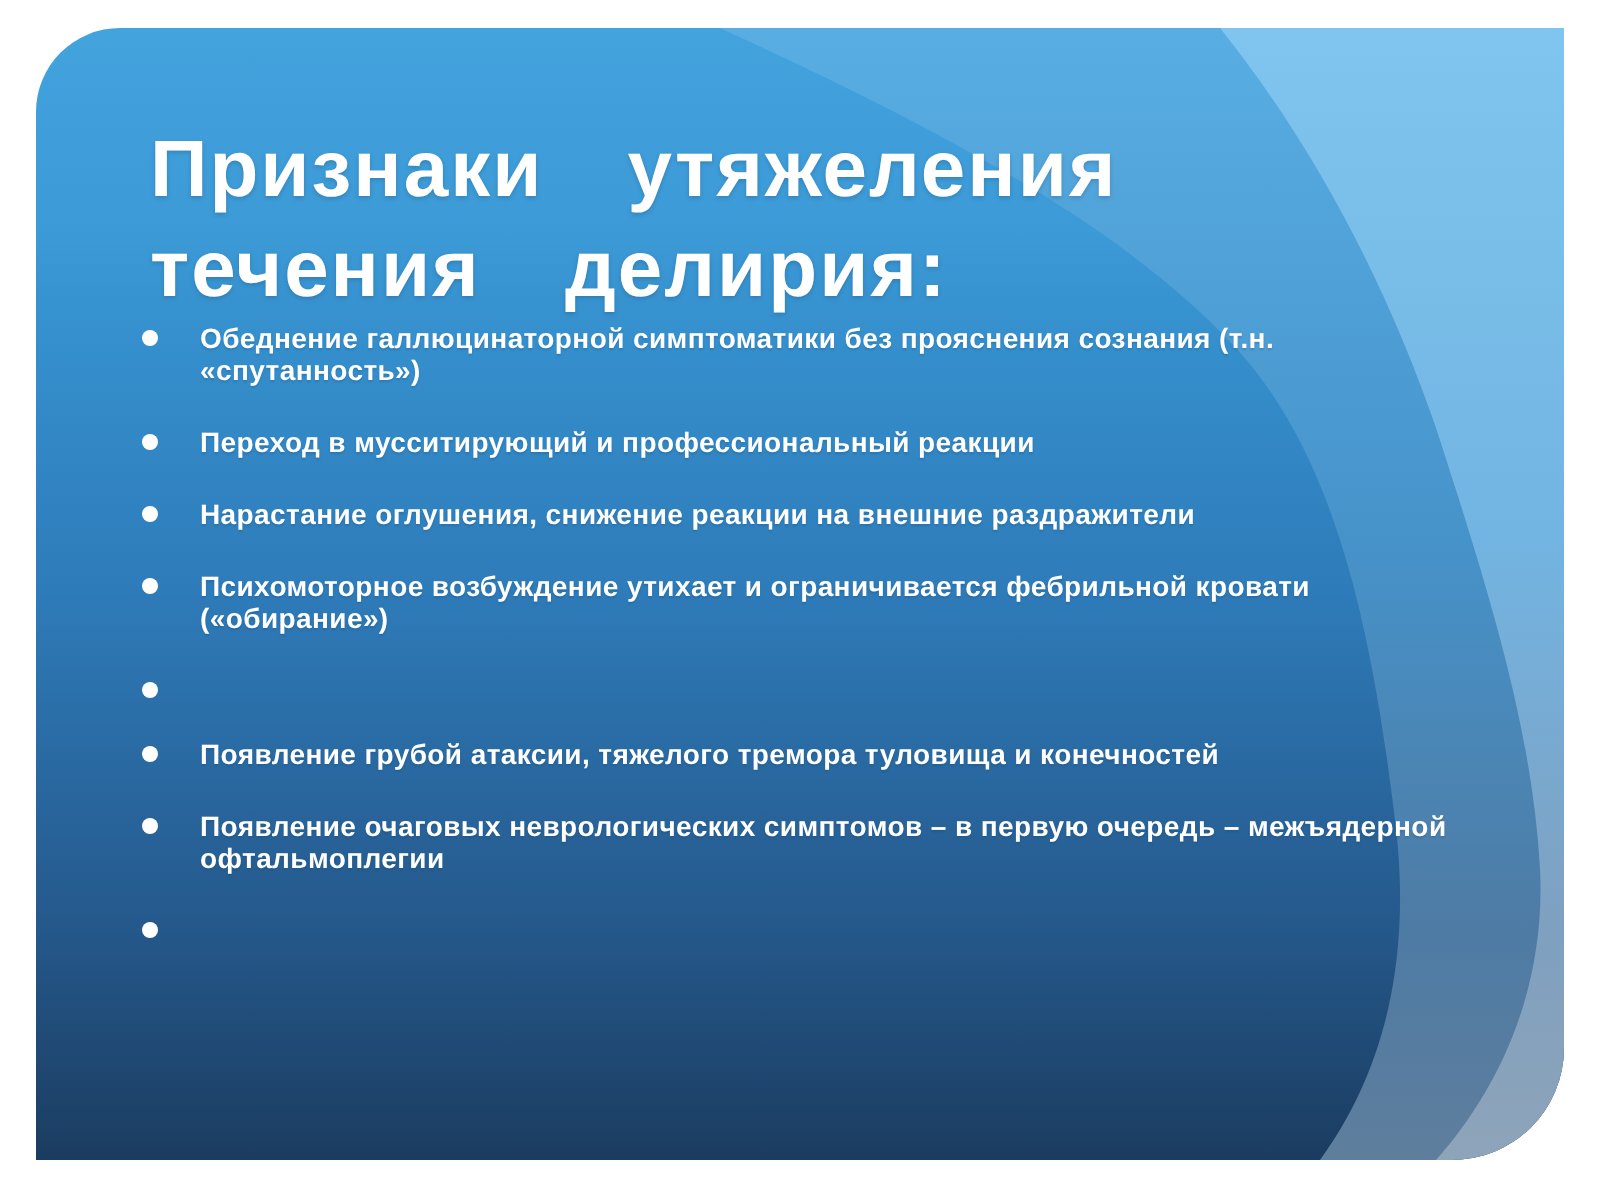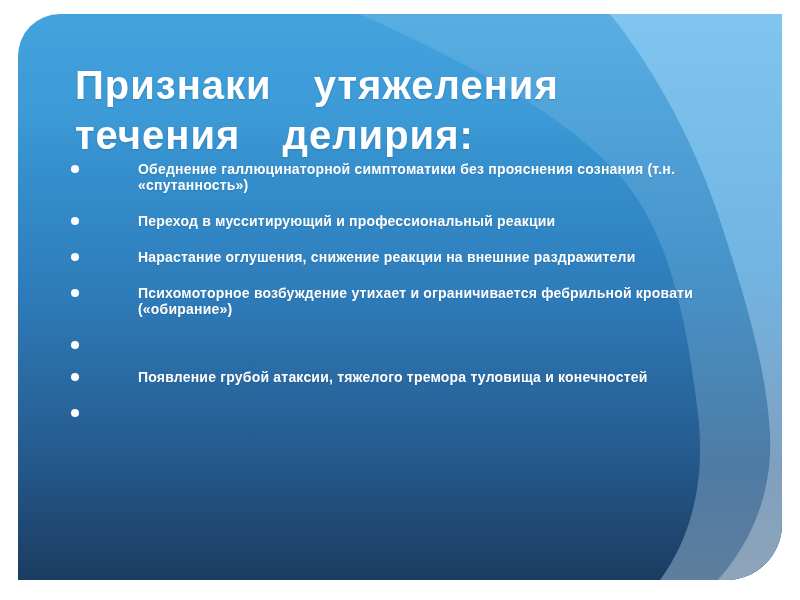--- a/index.html
+++ b/index.html
@@ -70,21 +70,20 @@
   }
   .btext {
     color: var(--text, #ffffff);
     font-size: 14px;
     font-weight: bold;
     line-height: 16px;
     letter-spacing: 0.2px;
     white-space: pre-line;
     max-width: 660px;
     text-shadow: 0 1px 1px rgba(20, 60, 100, 0.2);
-    margin-left: 38px;
   }
 </style>
 </head>
 <body>
 
 <div class="stage">
   <div class="slide">
 
     <svg class="curves" viewBox="0 0 764 566" preserveAspectRatio="none" aria-hidden="true">
       <defs>
@@ -137,17 +136,22 @@
       </li>
       <li class="bullet-item">
         <span class="dot"></span>
       </li>
       <li class="bullet-item">
         <span class="dot"></span>
         <span class="btext">Появление грубой атаксии, тяжелого тремора туловища и конечностей</span>
       </li>
       <li class="bullet-item">
         <span class="dot"></span>
+        <span class="btext">Появление очаговых неврологических симптомов – в первую очередь – межъядерной
+офтальмоплегии</span>
+      </li>
+      <li class="bullet-item">
+        <span class="dot"></span>
       </li>
     </ul>
 
   </div>
 </div>
 
 </body></html>

